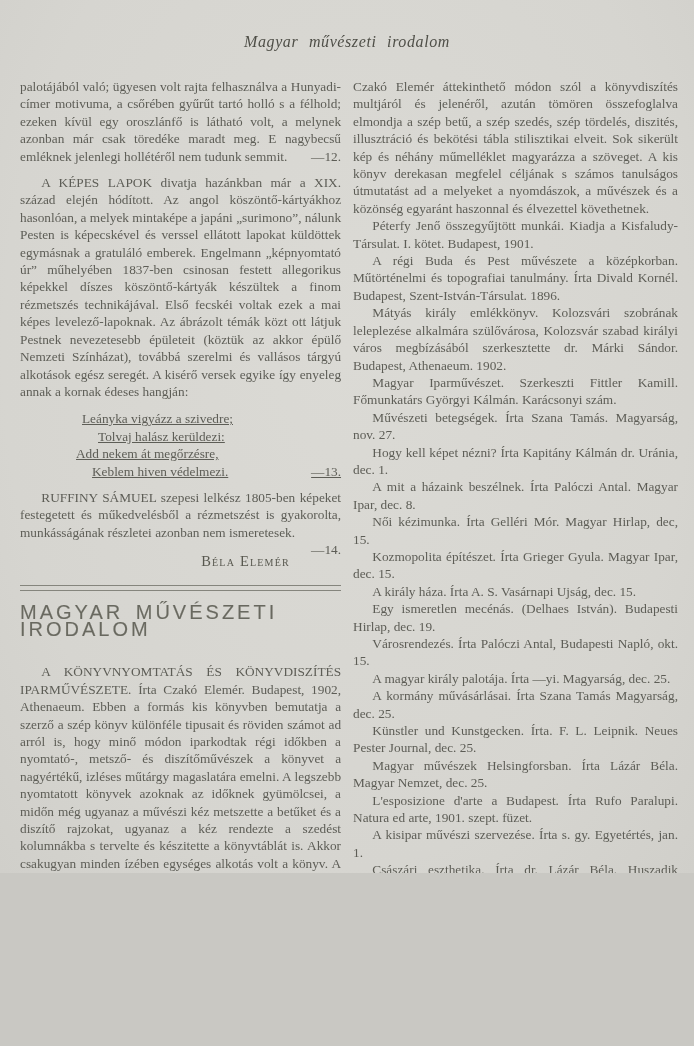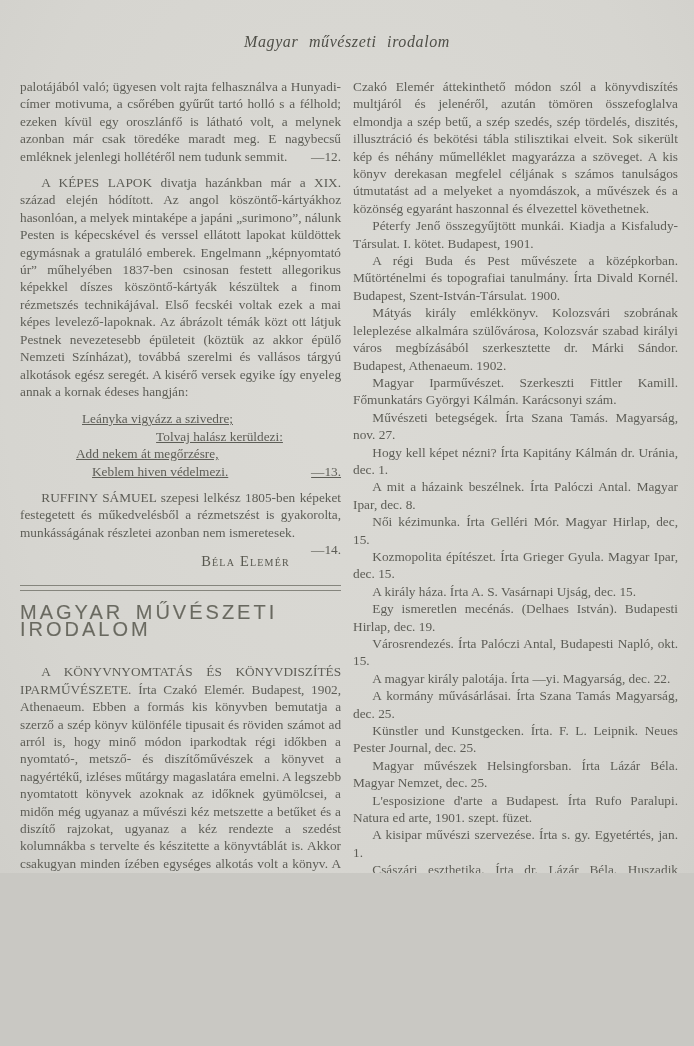--- a/index.html
+++ b/index.html
@@ -41,21 +41,21 @@
   p{margin:0;}
   .indent{text-indent:1.6em;}
   .mt{margin-top:9px;}
   .ref{float:right;}
   .poem{
     margin:10px 0 0 0;
     text-align:left;
   }
   .poem-line{white-space:pre;text-decoration:underline;}
   .pl-1{padding-left:62px;}
-  .pl-2{padding-left:78px;text-align:center;}
+  .pl-2{padding-left:78px;}
   .pl-3{padding-left:56px;}
   .pl-4{padding-left:72px;display:flex;}
   .pl-4 .ref{float:none;margin-left:auto;}
   .signature{
     margin-top:12px;
     text-align:right;
     padding-right:36px;
     font-variant:small-caps;
     letter-spacing:1.2px;
     font-size:14.5px;
@@ -114,32 +114,32 @@
       <div class="section-heading">MAGYAR MŰVÉSZETI IRODALOM</div>
 
       <p class="indent after-heading">A KÖNYVNYOMTATÁS ÉS KÖNYVDISZÍTÉS IPARMŰVÉSZETE. Írta Czakó Elemér. Budapest, 1902, Athenaeum. Ebben a formás kis könyvben bemutatja a szerző a szép könyv különféle tipusait és röviden számot ad arról is, hogy minő módon iparkodtak régi időkben a nyomtató-, metsző- és diszítőművészek a könyvet a nagyértékű, izléses műtárgy magaslatára emelni. A legszebb nyomtatott könyvek azoknak az időknek gyümölcsei, a midőn még ugyanaz a művészi kéz metszette a betűket és a diszítő rajzokat, ugyanaz a kéz rendezte a szedést kolumnákba s tervelte és készitette a könyvtáblát is. Akkor csakugyan minden ízében egységes alkotás volt a könyv. A mult században e tanulságon okulva Morris megalapitotta a rövid életű, de dicsőséges Kelmscott-Presst, a melyben a régi elveket pompásan alkalmazta és fejlesztette. Ama régi és e modern könyvdiszítő művészetet néhány évszázad választja el egymástól, de sem az egyik, sem a másik magaslatot sohasem közelitették meg. Napjainkban a szép könyv ismét szorgalmas tanulmányozás tárgya, a modern stilus hathatósan közreműködött itt is, úgy hogy a jövendő bibliofileknek ugyancsak</p>
     </div>
 
     <div class="col col-right">
       <p>Czakó Elemér áttekinthető módon szól a könyvdiszítés multjáról és jelenéről, azután tömören összefoglalva elmondja a szép betű, a szép szedés, szép tördelés, diszités, illusztráció és bekötési tábla stilisztikai elveit. Sok sikerült kép és néhány műmelléklet magyarázza a szöveget. A kis könyv derekasan megfelel céljának s számos tanulságos útmutatást ad a melyeket a nyomdászok, a művészek és a közönség egyaránt haszonnal és élvezettel követhetnek.</p>
 
       <div class="bib">
         <p>Péterfy Jenő összegyűjtött munkái. Kiadja a Kisfaludy-Társulat. I. kötet. Budapest, 1901.</p>
-        <p>A régi Buda és Pest művészete a középkorban. Műtörténelmi és topografiai tanulmány. Írta Divald Kornél. Budapest, Szent-István-Társulat. 1900.</p>
+        <p>A régi Buda és Pest művészete a középkorban. Műtörténelmi és topografiai tanulmány. Írta Divald Kornél. Budapest, Szent-István-Társulat. 1896.</p>
         <p>Mátyás király emlékkönyv. Kolozsvári szobrának leleplezése alkalmára szülővárosa, Kolozsvár szabad királyi város megbízásából szerkesztette dr. Márki Sándor. Budapest, Athenaeum. 1902.</p>
         <p>Magyar Iparművészet. Szerkeszti Fittler Kamill. Főmunkatárs Györgyi Kálmán. Karácsonyi szám.</p>
         <p>Művészeti betegségek. Írta Szana Tamás. Magyarság, nov. 27.</p>
         <p>Hogy kell képet nézni? Írta Kapitány Kálmán dr. Uránia, dec. 1.</p>
         <p>A mit a házaink beszélnek. Írta Palóczi Antal. Magyar Ipar, dec. 8.</p>
         <p>Női kézimunka. Írta Gelléri Mór. Magyar Hirlap, dec, 15.</p>
         <p>Kozmopolita építészet. Írta Grieger Gyula. Magyar Ipar, dec. 15.</p>
         <p>A király háza. Írta A. S. Vasárnapi Ujság, dec. 15.</p>
         <p>Egy ismeretlen mecénás. (Delhaes István). Budapesti Hirlap, dec. 19.</p>
         <p>Városrendezés. Írta Palóczi Antal, Budapesti Napló, okt. 15.</p>
-        <p>A magyar király palotája. Írta —yi. Magyarság, dec. 22.</p>
+        <p>A magyar király palotája. Írta —yi. Magyarság, dec. 25.</p>
         <p>A kormány művásárlásai. Írta Szana Tamás Magyarság, dec. 25.</p>
         <p>Künstler und Kunstgecken. Írta. F. L. Leipnik. Neues Pester Journal, dec. 25.</p>
         <p>Magyar művészek Helsingforsban. Írta Lázár Béla. Magyar Nemzet, dec. 25.</p>
         <p>L'esposizione d'arte a Budapest. Írta Rufo Paralupi. Natura ed arte, 1901. szept. füzet.</p>
         <p>A kisipar művészi szervezése. Írta s. gy. Egyetértés, jan. 1.</p>
         <p>Császári eszthetika. Írta dr. Lázár Béla. Huszadik Század, jan. füzet.</p>
         <p>Hogy kell szobrot nézni? Írta Kapitány Kálmán dr. Uránia, jan. 1.</p>
         <p>Vágó Pál festménye a szegedi árvízről. Vasárnapi Ujság, jan. 5.</p>
 
       </div>

